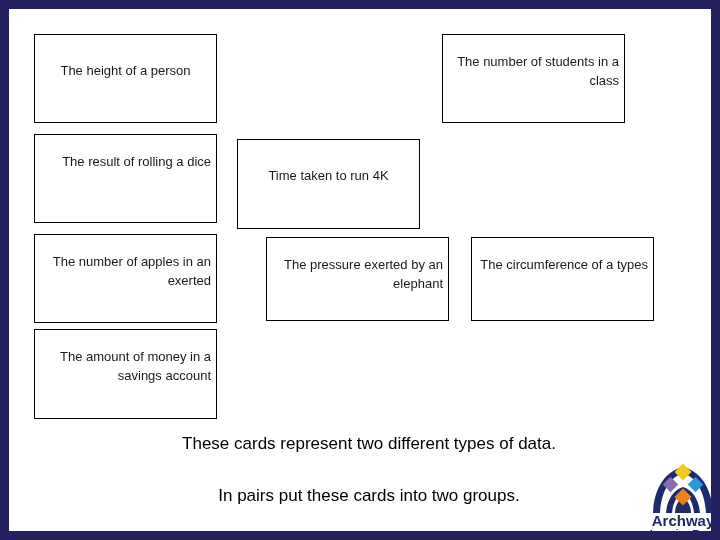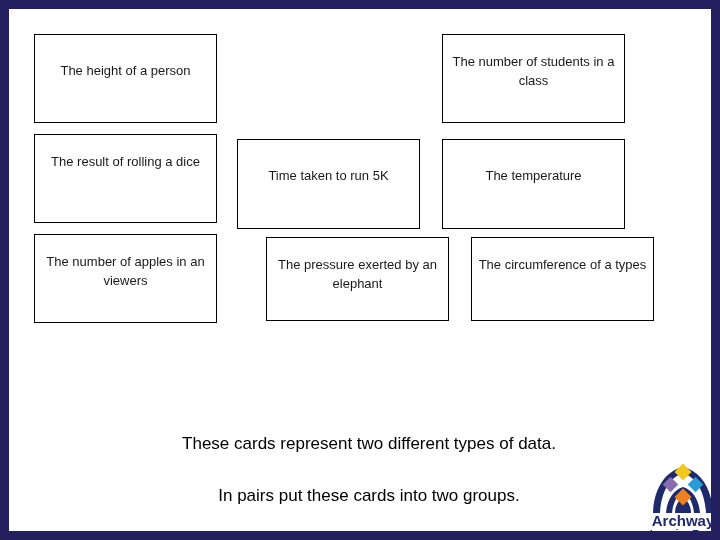--- a/index.html
+++ b/index.html
@@ -40,21 +40,21 @@
     position: absolute;
     left: 5px;
     right: 5px;
     top: 26px;
     text-align: center;
     font-size: 13px;
     line-height: 19px;
     color: #1a1a1a;
     font-family: "Liberation Sans", sans-serif;
   }
-  .card.two-line .card-text { top: 17px; }
+  .card.two-line .card-text { top: 17px; text-align: right; }
 
   
   .col-0 { left: 9px; }
   .col-1 { left: 212px; }
   .col-2 { left: 417px; }
   
   .row-0 { top: 9px; }
   .row-1 { top: 109px; padding-left: 44px; }
   .row-2 { top: 209px; }
   .row-3 { top: 304px; }
@@ -102,39 +102,39 @@
 
     <div class="card col-2 row-0 two-line">
       <span class="card-text">The number of students in a class</span>
     </div>
 
     <div class="card col-0 row-1 two-line">
       <span class="card-text">The result of rolling a dice</span>
     </div>
 
     <div class="card col-1 row-1 c-r1c2">
-      <span class="card-text">Time taken to run 5K</span>
+      <span class="card-text">Time taken to run 4K</span>
     </div>
 
-    <div class="card col-2 row-1 c-r1c2">
-      <span class="card-text">The temperature</span>
-    </div>
 
     <div class="card col-0 row-2 two-line">
-      <span class="card-text">The number of apples in an viewers</span>
+      <span class="card-text">The number of apples in an exerted</span>
     </div>
 
     <div class="card col-1 row-2 two-line c-r2c2">
       <span class="card-text">The pressure exerted by an elephant</span>
     </div>
 
     <div class="card col-2 row-2 two-line c-r2c2">
       <span class="card-text">The circumference of a types</span>
     </div>
 
+    <div class="card col-0 row-3 two-line c-r3c1">
+      <span class="card-text">The amount of money in a savings account</span>
+    </div>
 
 
 
   </div>
 
   <div class="instruction" id="instr-1">These cards represent two different types of data.</div>
 
   <div class="instruction" id="instr-2">In pairs put these cards into two groups.</div>
 
   <div id="logo">

